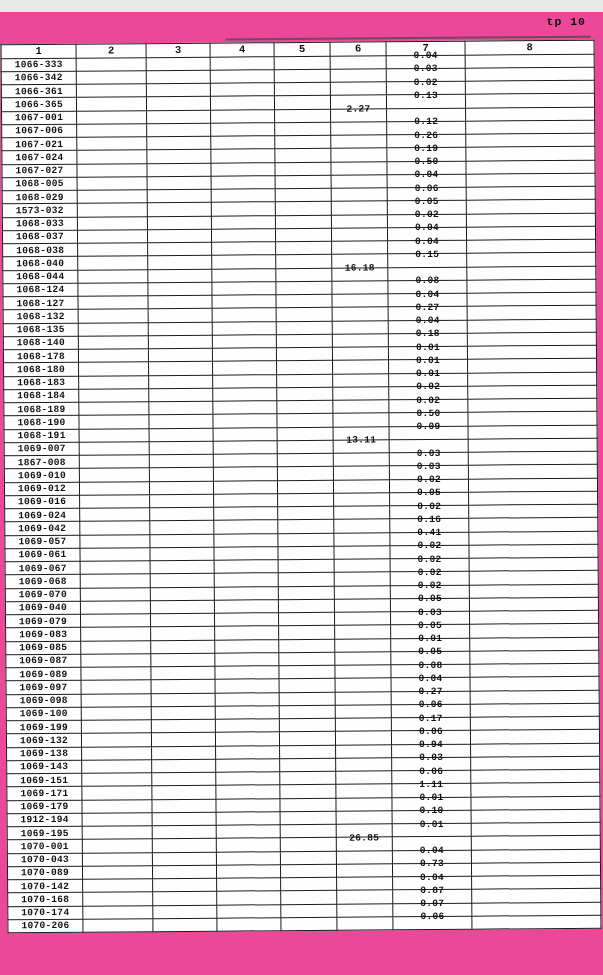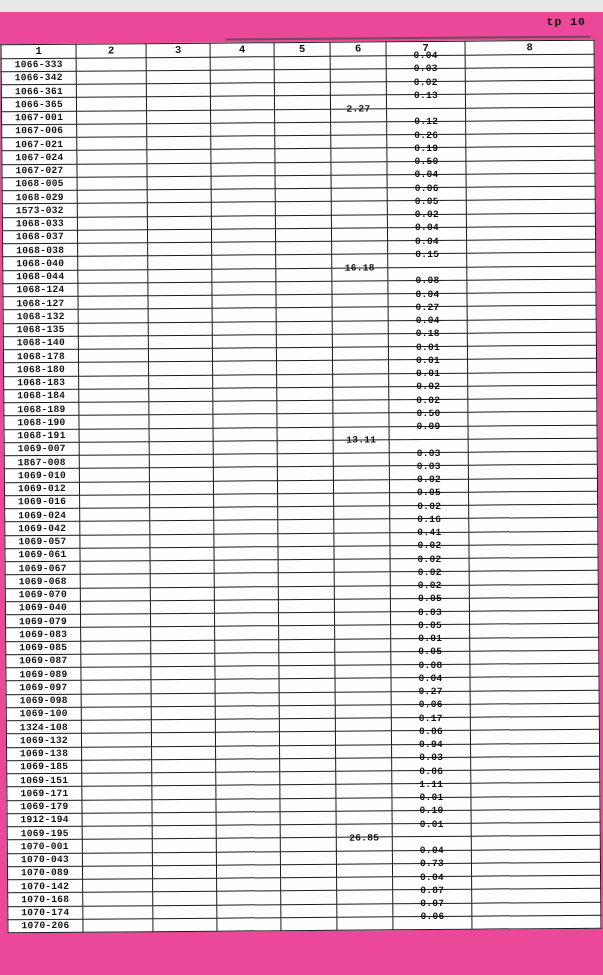--- a/index.html
+++ b/index.html
@@ -591,21 +591,21 @@
             <td><span class="val">1069-100</span></td>
             <td></td>
             <td></td>
             <td></td>
             <td></td>
             <td></td>
             <td><span class="val shift-up">0.06</span></td>
             <td></td>
           </tr>
           <tr>
-            <td><span class="val">1324-108</span></td>
+            <td><span class="val">1069-199</span></td>
             <td></td>
             <td></td>
             <td></td>
             <td></td>
             <td></td>
             <td><span class="val shift-up">0.17</span></td>
             <td></td>
           </tr>
           <tr>
             <td><span class="val">1069-132</span></td>
@@ -621,21 +621,21 @@
             <td><span class="val">1069-138</span></td>
             <td></td>
             <td></td>
             <td></td>
             <td></td>
             <td></td>
             <td><span class="val shift-up">0.94</span></td>
             <td></td>
           </tr>
           <tr>
-            <td><span class="val">1069-185</span></td>
+            <td><span class="val">1069-143</span></td>
             <td></td>
             <td></td>
             <td></td>
             <td></td>
             <td></td>
             <td><span class="val shift-up">0.03</span></td>
             <td></td>
           </tr>
           <tr>
             <td><span class="val">1069-151</span></td>

